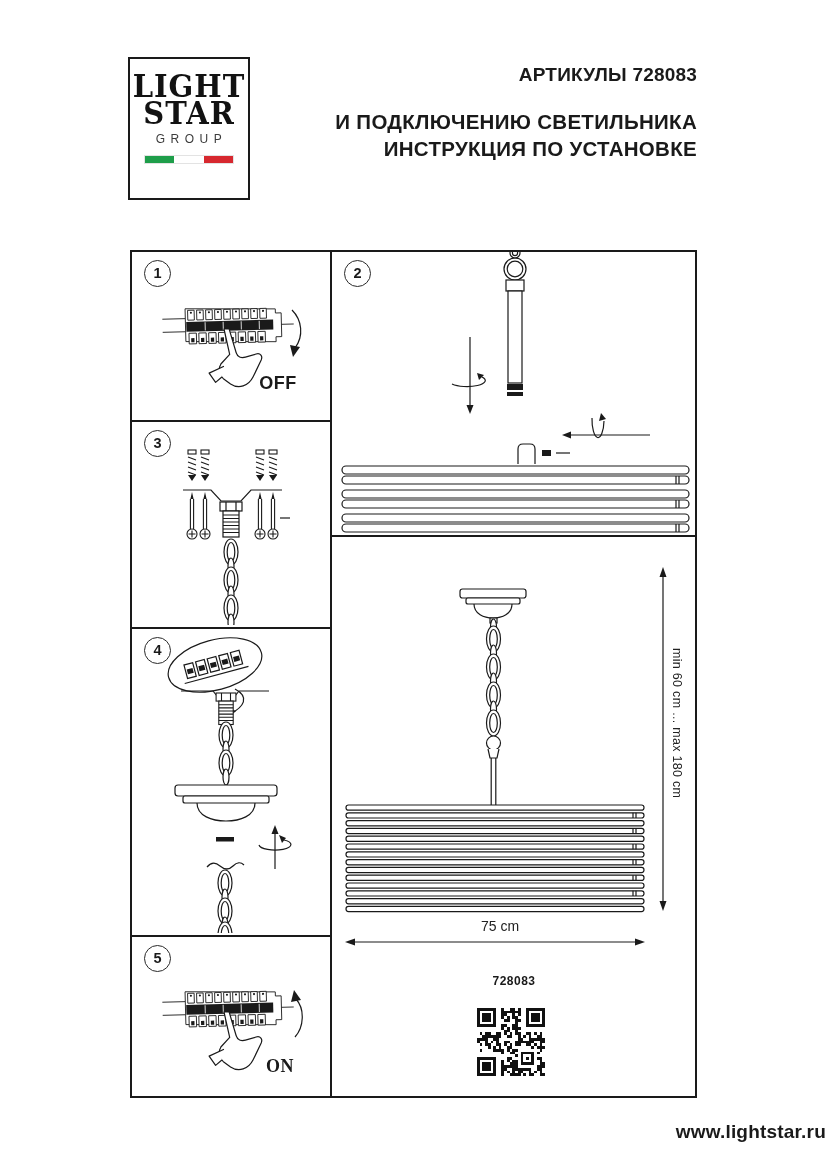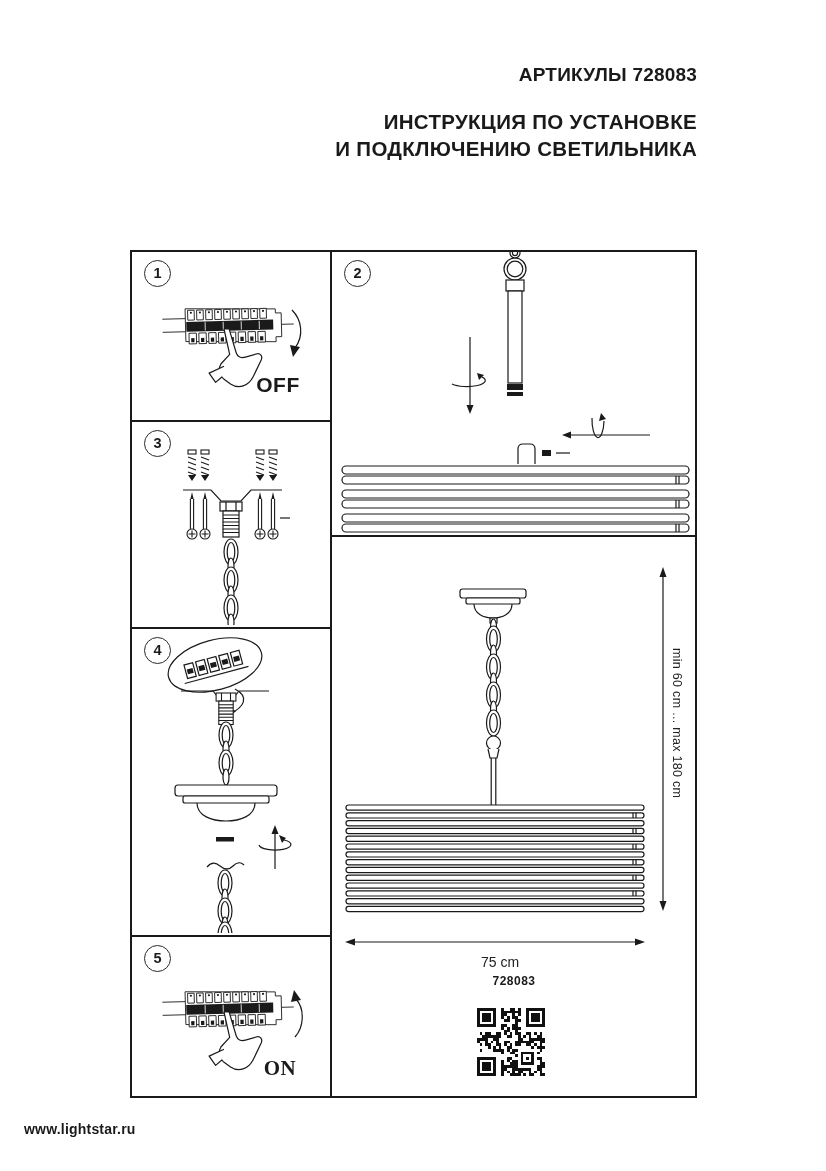--- a/index.html
+++ b/index.html
@@ -26,32 +26,32 @@
   .panel{position:relative;overflow:hidden;box-sizing:border-box;background:#fff;}
   .p1{height:170px;border-bottom:2px solid #1a1a1a;}
   .p3{height:207px;border-bottom:2px solid #1a1a1a;}
   .p4{height:308px;border-bottom:2px solid #1a1a1a;}
   .p5{flex:1;}
   .p2{height:285px;border-bottom:2px solid #1a1a1a;}
   .pmain{flex:1;}
   .panel svg{position:absolute;left:0;top:0;}
   .step-badge{position:absolute;left:12px;top:8px;width:25px;height:25px;border:1.6px solid #2a2a2a;
               border-radius:50%;font-size:14.5px;font-weight:bold;line-height:25px;text-align:center;background:#fff;}
-  .switch-label{position:absolute;font-size:21px;font-weight:800;letter-spacing:.5px;}
+  .switch-label{position:absolute;font-size:18px;font-weight:800;letter-spacing:.5px;}
   .p1 .switch-label{left:116px;top:121px;width:60px;text-align:center;}
   .p5 .switch-label{left:118px;top:119px;width:60px;text-align:center;font-family:Liberation Serif, serif;}
   
   .dim-v{position:absolute;left:670px;top:648px;height:190px;writing-mode:vertical-rl;
          font-size:12.5px;letter-spacing:.3px;color:#222;white-space:nowrap;}
-  .dim-h{position:absolute;left:455px;top:918px;width:90px;text-align:center;font-size:14px;color:#222;margin-top:36px;}
+  .dim-h{position:absolute;left:455px;top:918px;width:90px;text-align:center;font-size:14px;color:#222;}
   .article-num{position:absolute;left:458px;top:974px;width:112px;text-align:center;
                font-size:12px;font-weight:bold;letter-spacing:.5px;}
   .qr{position:absolute;left:477px;top:1008px;width:68px;height:68px;}
-  .footer{position:absolute;left:0;right:0;top:1121px;text-align:left;
-          font-size:14px;font-weight:bold;letter-spacing:.2px;padding-left:24px;}
+  .footer{position:absolute;left:0;right:0;top:1121px;text-align:right;
+          font-size:19px;font-weight:bold;letter-spacing:.2px;}
   .lineart{stroke:#1a1a1a;fill:none;stroke-width:1.2;}
 </style>
 </head>
 <body>
 
 <div class="page">
 
   <svg width="0" height="0" style="position:absolute" aria-hidden="true">
     <defs>
       <g id="clink" stroke="#1a1a1a" stroke-width="1.2" fill="none">
@@ -128,26 +128,36 @@
       </g>
       <g id="coupler" stroke="#1a1a1a" stroke-width="1.2" fill="#fff">
         <rect x="-11" y="0" width="22" height="9"></rect>
         <path d="M-5,0 V9 M5,0 V9" fill="none"></path>
         <rect x="-8" y="9" width="16" height="26"></rect>
         <path d="M-8,13 H8 M-8,16.5 H8 M-8,20 H8 M-8,23.5 H8 M-8,27 H8 M-8,30.5 H8" fill="none"></path>
       </g>
     </defs>
   </svg>
 
+  <div class="logo-box">
+    <div class="logo-word w1">LIGHT</div>
+    <div class="logo-word">STAR</div>
+    <div class="logo-group">GROUP</div>
+    <div class="flag">
+      <div style="background:#1e9e4a"></div>
+        <div style="background:#ffffff"></div>
+        <div style="background:#d7282f"></div>
+    </div>
+  </div>
 
   <div class="header-text">
     <div class="hd-small">АРТИКУЛЫ 728083</div>
     <div class="hd-gap"></div>
+    <div class="hd-big">И ПОДКЛЮЧЕНИЮ СВЕТИЛЬНИКА</div>
     <div class="hd-big">ИНСТРУКЦИЯ ПО УСТАНОВКЕ</div>
-    <div class="hd-big">И ПОДКЛЮЧЕНИЮ СВЕТИЛЬНИКА</div>
   </div>
 
   <div class="grid">
     <div class="col-left">
 
       <div class="panel p1">
         <svg width="196" height="166" viewBox="0 0 196 166">
           <use href="#breaker" transform="translate(48,52) scale(0.82) rotate(-1.5)"></use>
           <use href="#hand" transform="translate(92,77) rotate(10)"></use>
           <g class="lineart">

